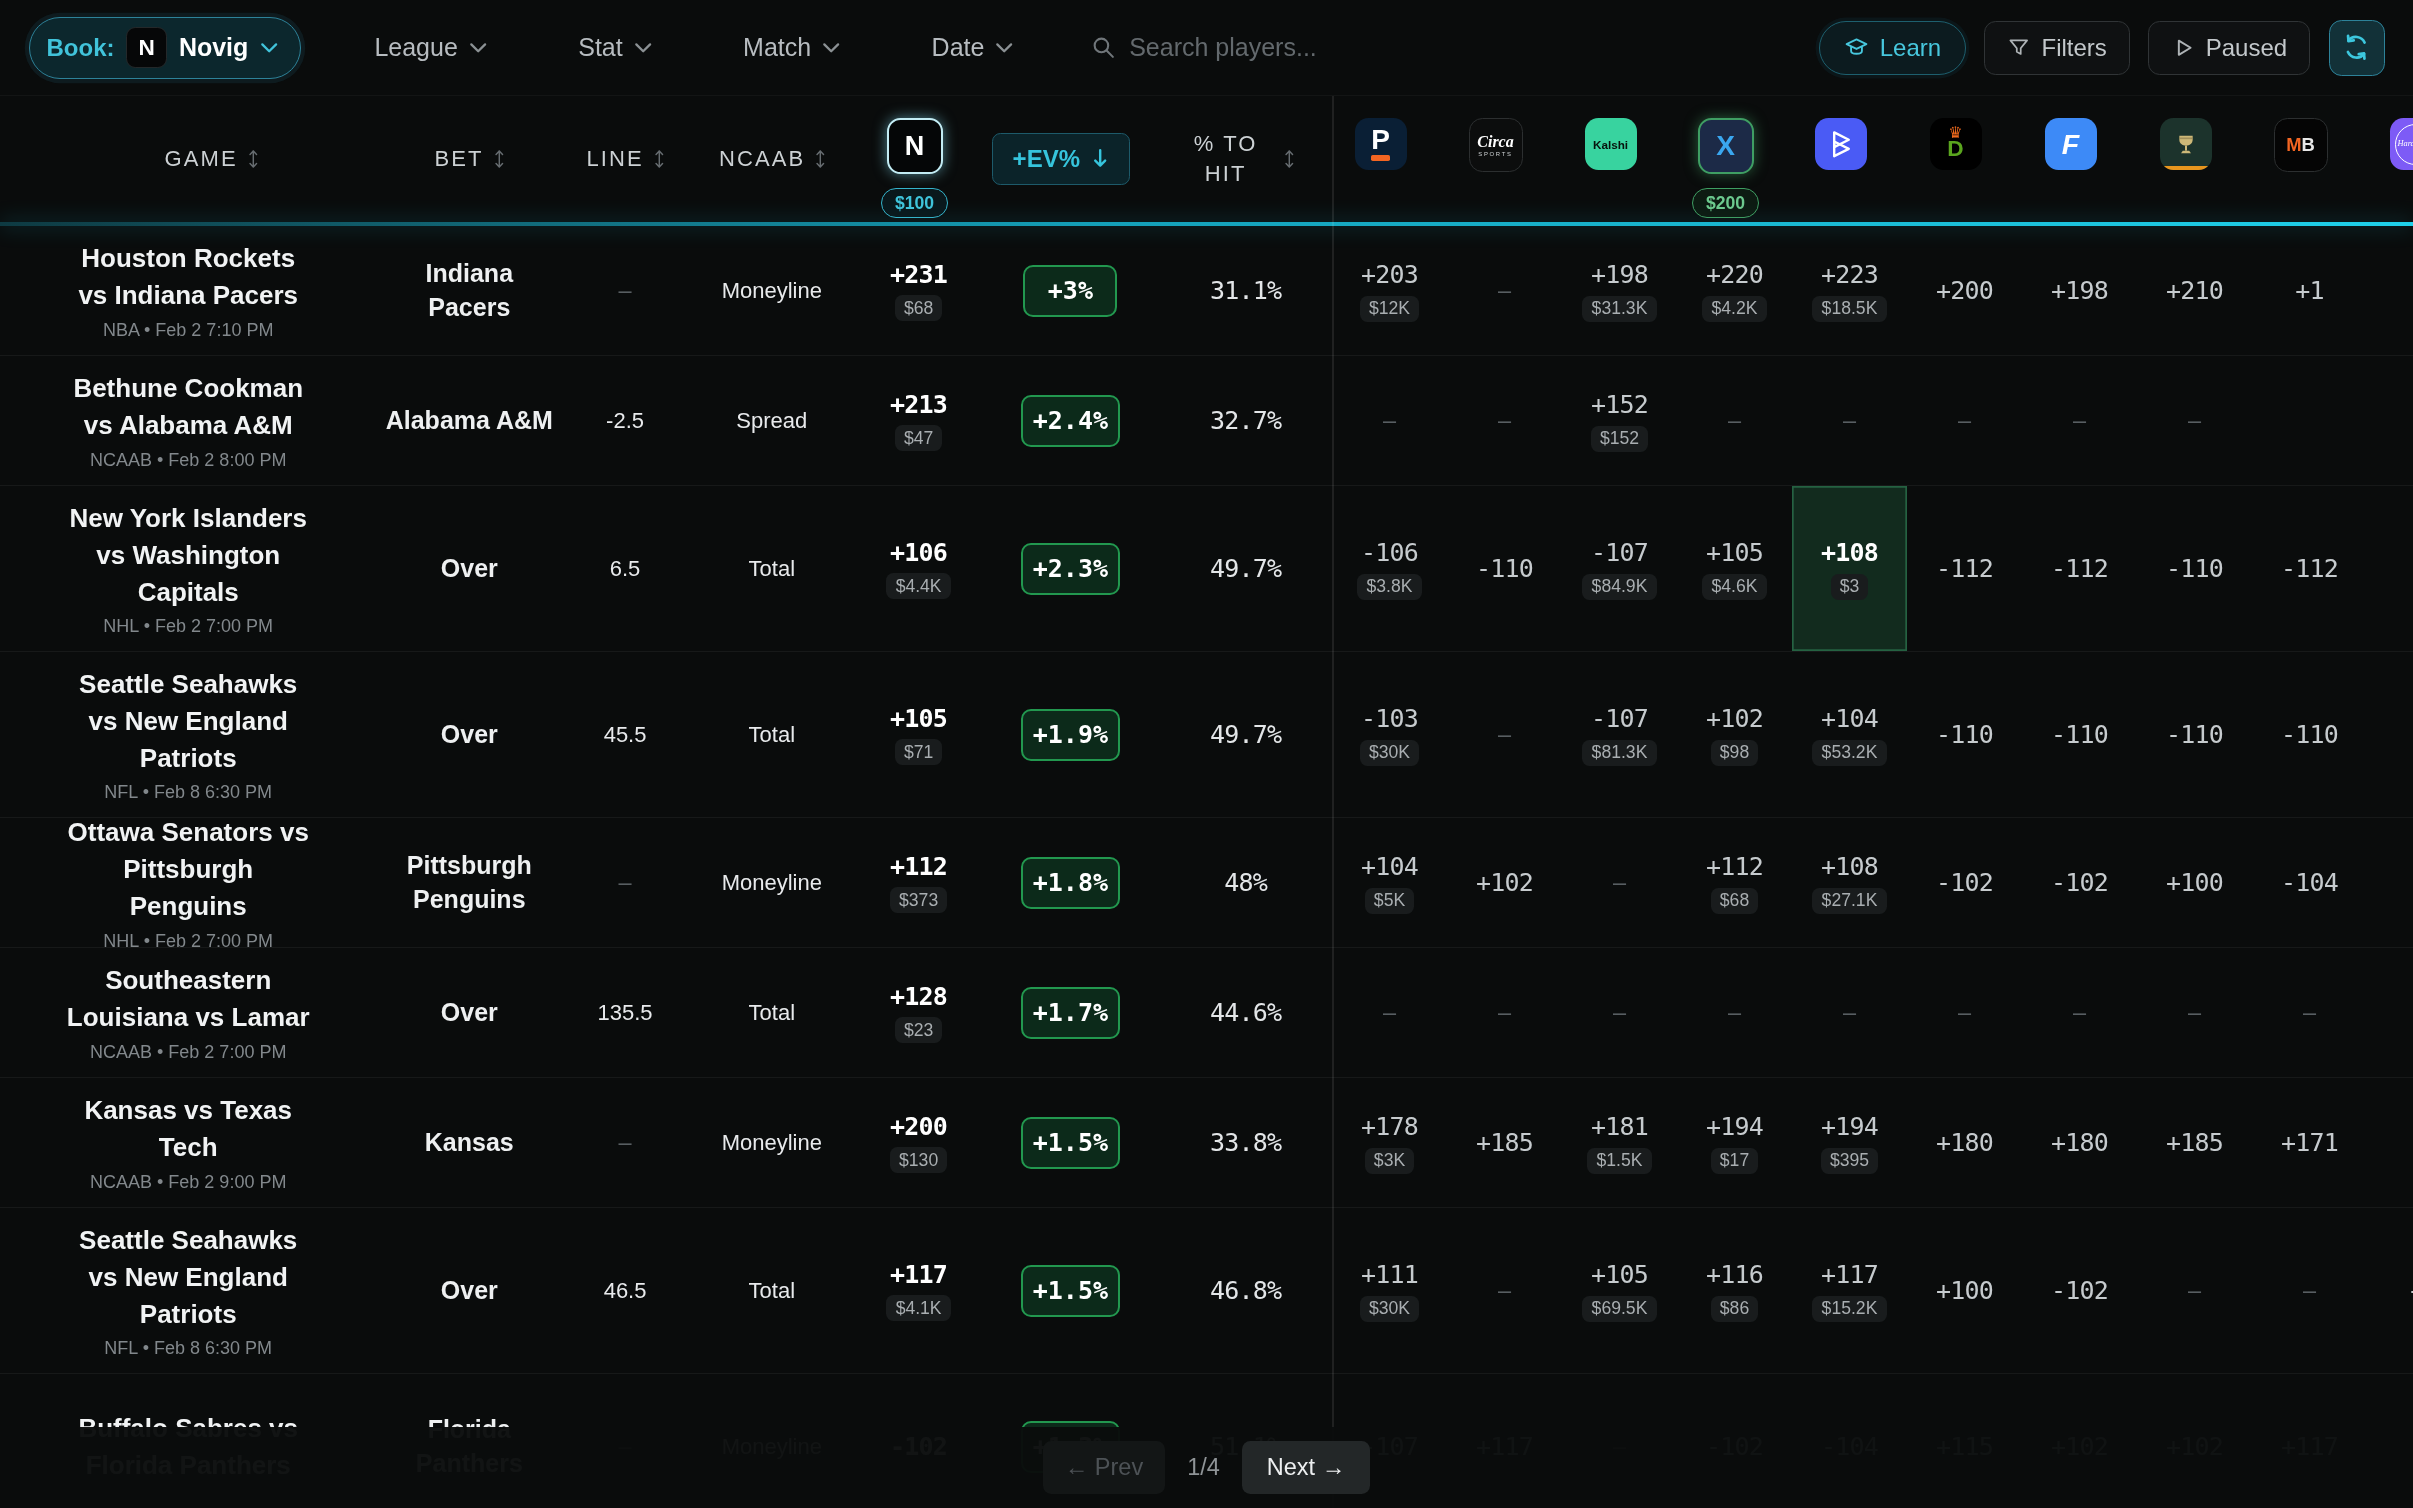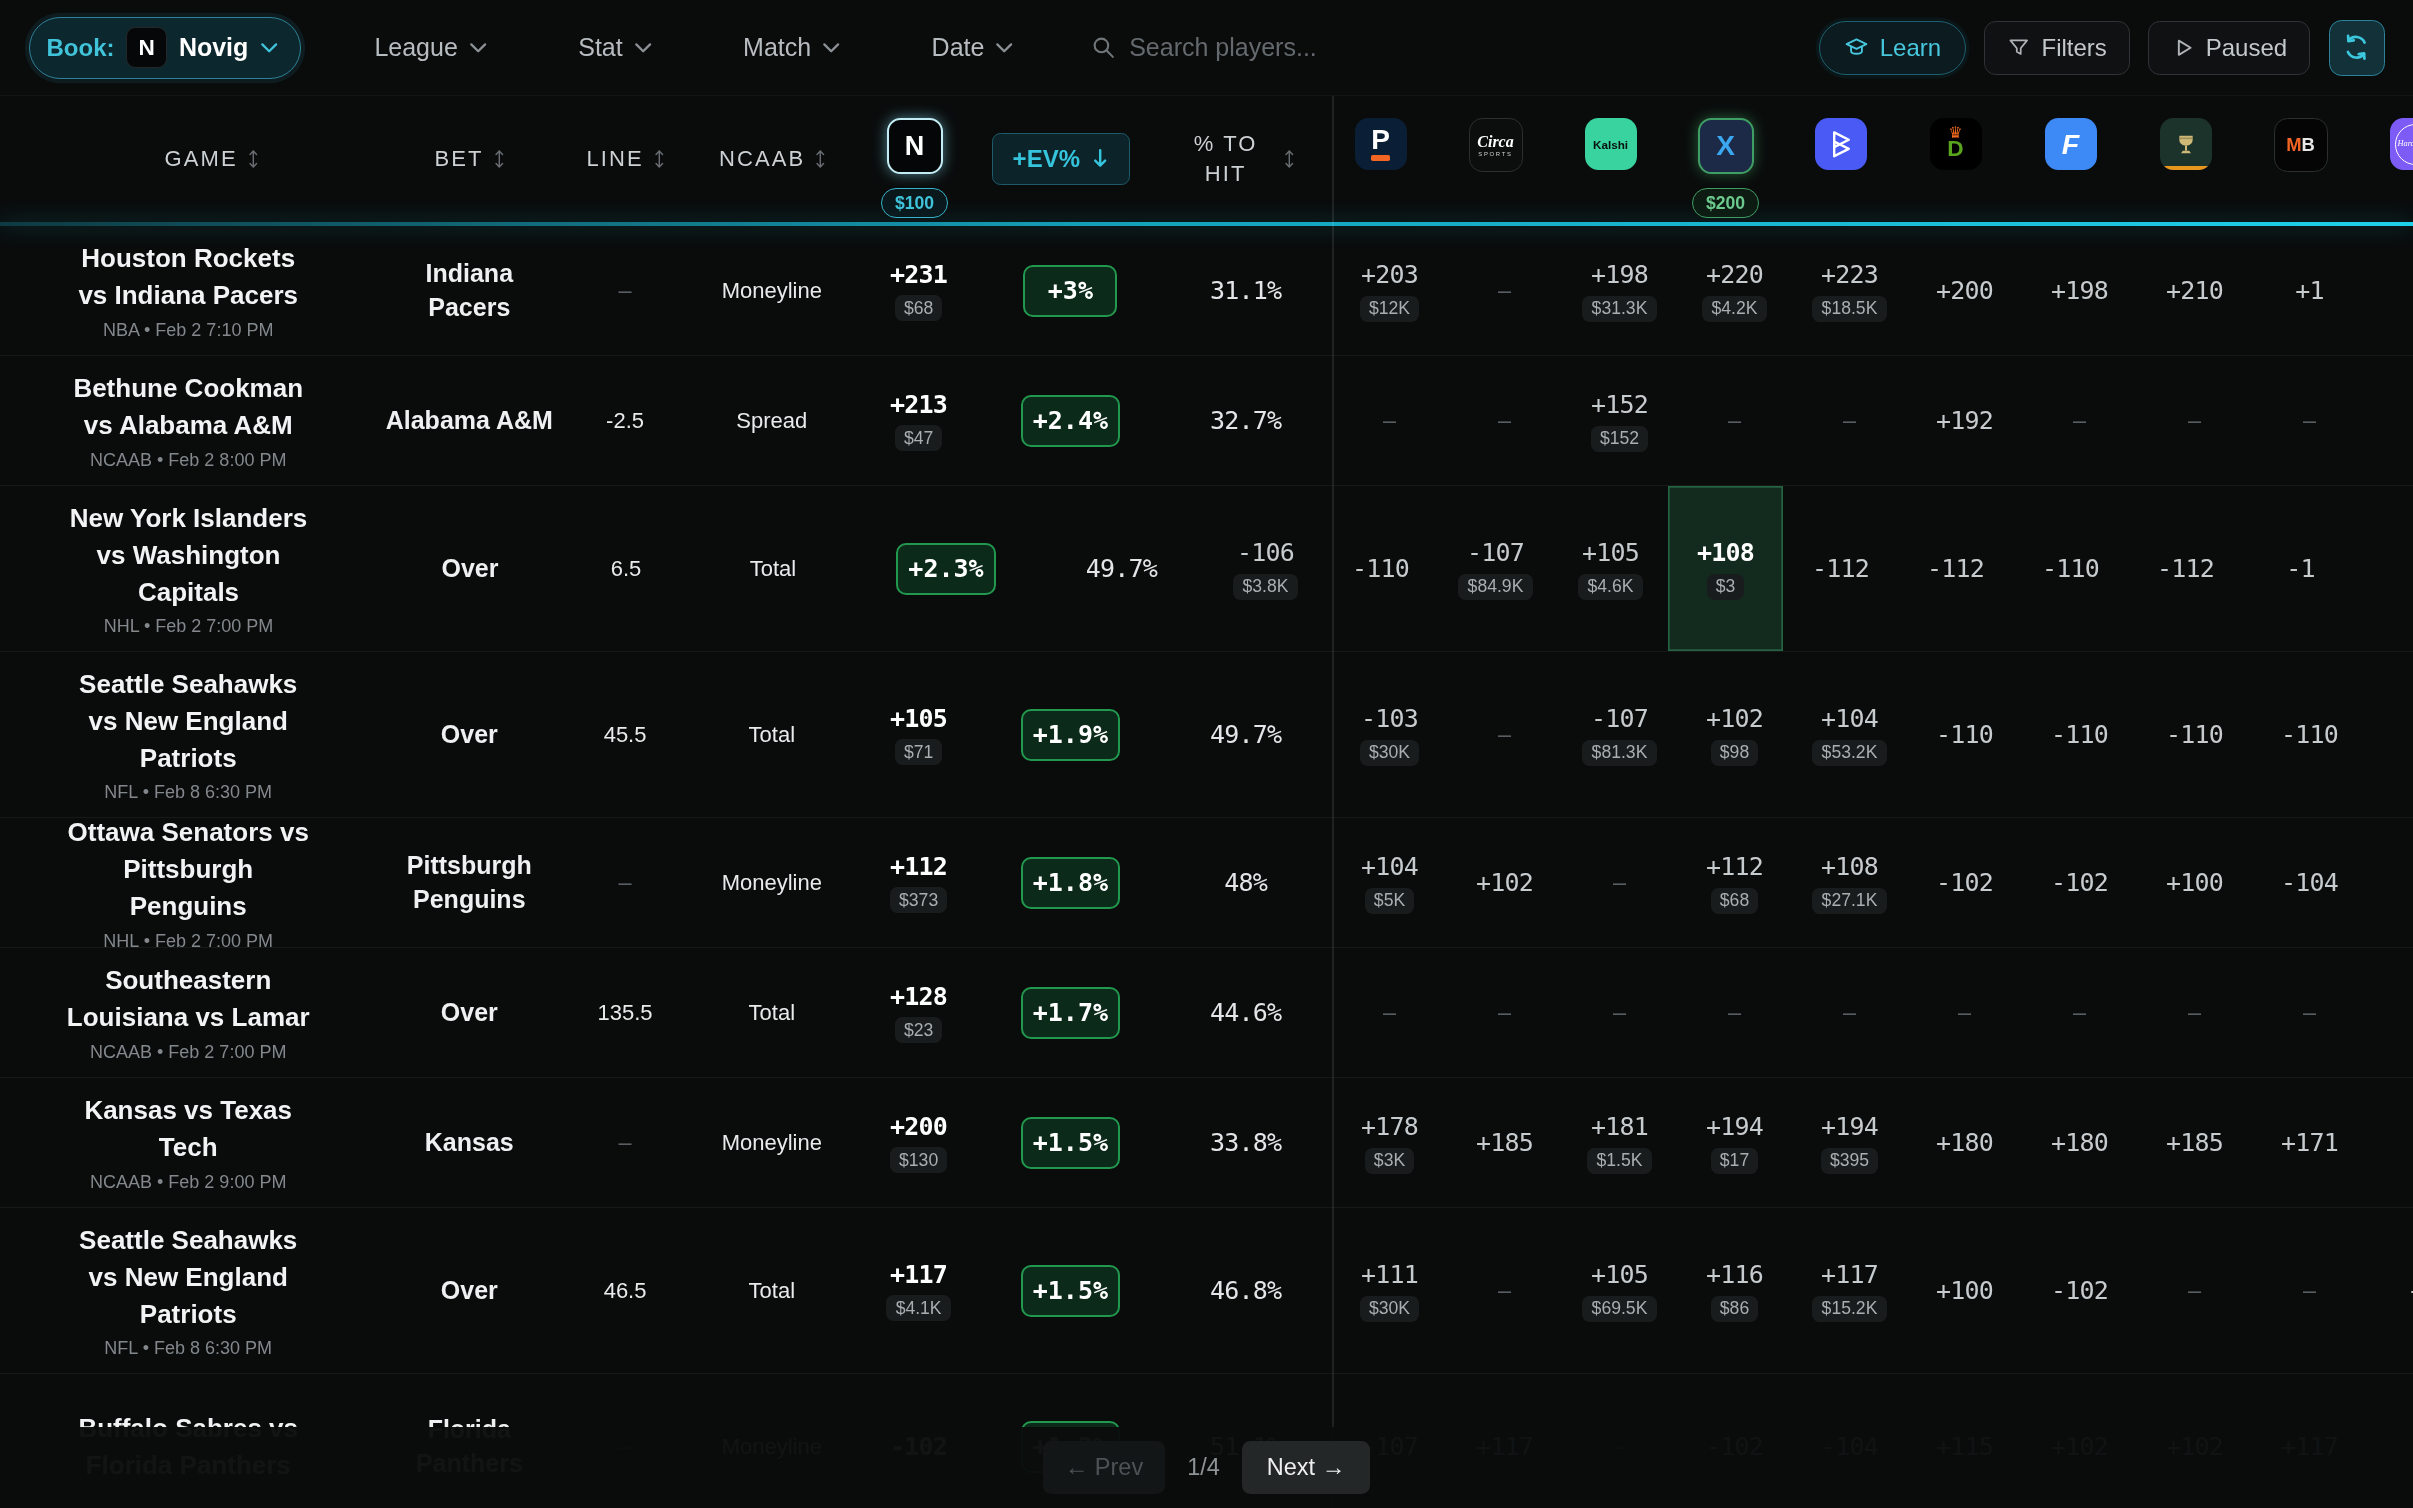--- a/index.html
+++ b/index.html
@@ -403,23 +403,20 @@
           <div class="odds">+152</div>
           <div class="vol">$152</div>
         </div>
         <div class="bcol">
           <div class="dash">–</div>
         </div>
         <div class="bcol">
           <div class="dash">–</div>
         </div>
         <div class="bcol">
-          <div class="odds">+192</div>
-        </div>
-        <div class="bcol">
           <div class="dash">–</div>
         </div>
         <div class="bcol">
           <div class="dash">–</div>
         </div>
         <div class="bcol">
           <div class="dash">–</div>
         </div>
         <div class="bcol"></div>
       </div>
@@ -430,20 +427,24 @@
         <div class="gmeta">NHL • Feb 2 7:00 PM</div>
       </div>
       <div class="cell c-bet">
         <div class="bet-t">Over</div>
       </div>
       <div class="cell c-line">
         <div class="line-t">6.5</div>
       </div>
       <div class="cell c-market">
         <div class="mkt-t">Total</div>
+      </div>
+      <div class="cell c-novig ocell">
+        <div class="odds novig-odds">+106</div>
+        <div class="vol">$4.4K</div>
       </div>
       <div class="cell c-ev">
         <div class="evbox">+2.3%</div>
       </div>
       <div class="cell c-hit">
         <div class="hit-t">49.7%</div>
       </div>
       <div class="c-books">
         <div class="bcol">
           <div class="odds">-106</div>

